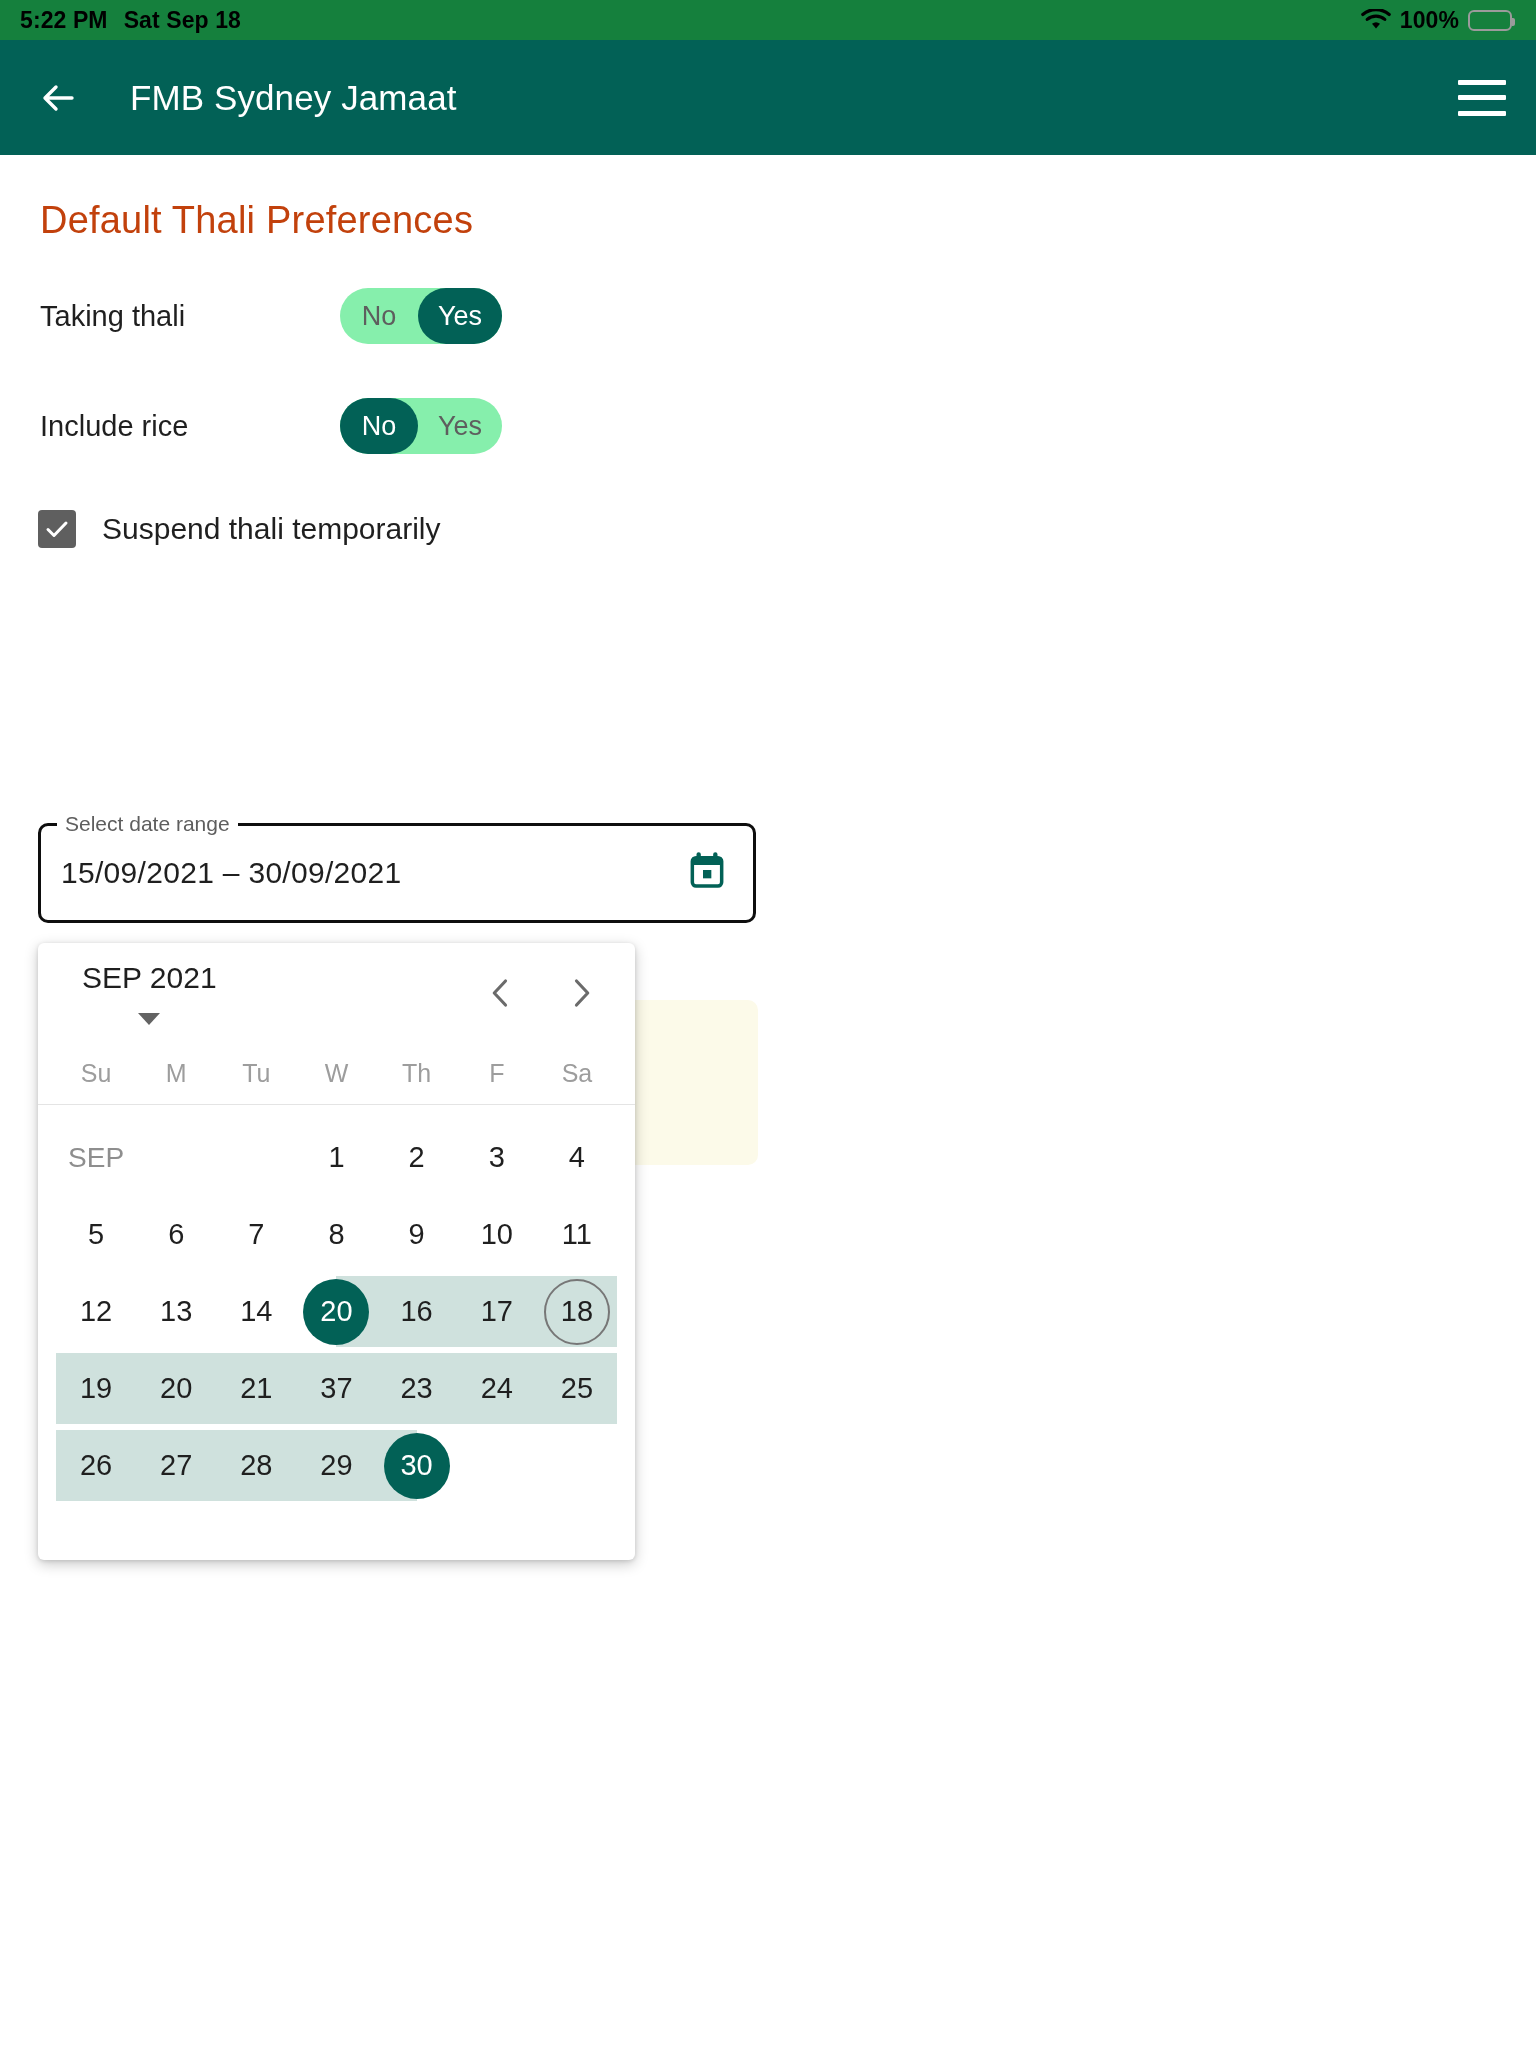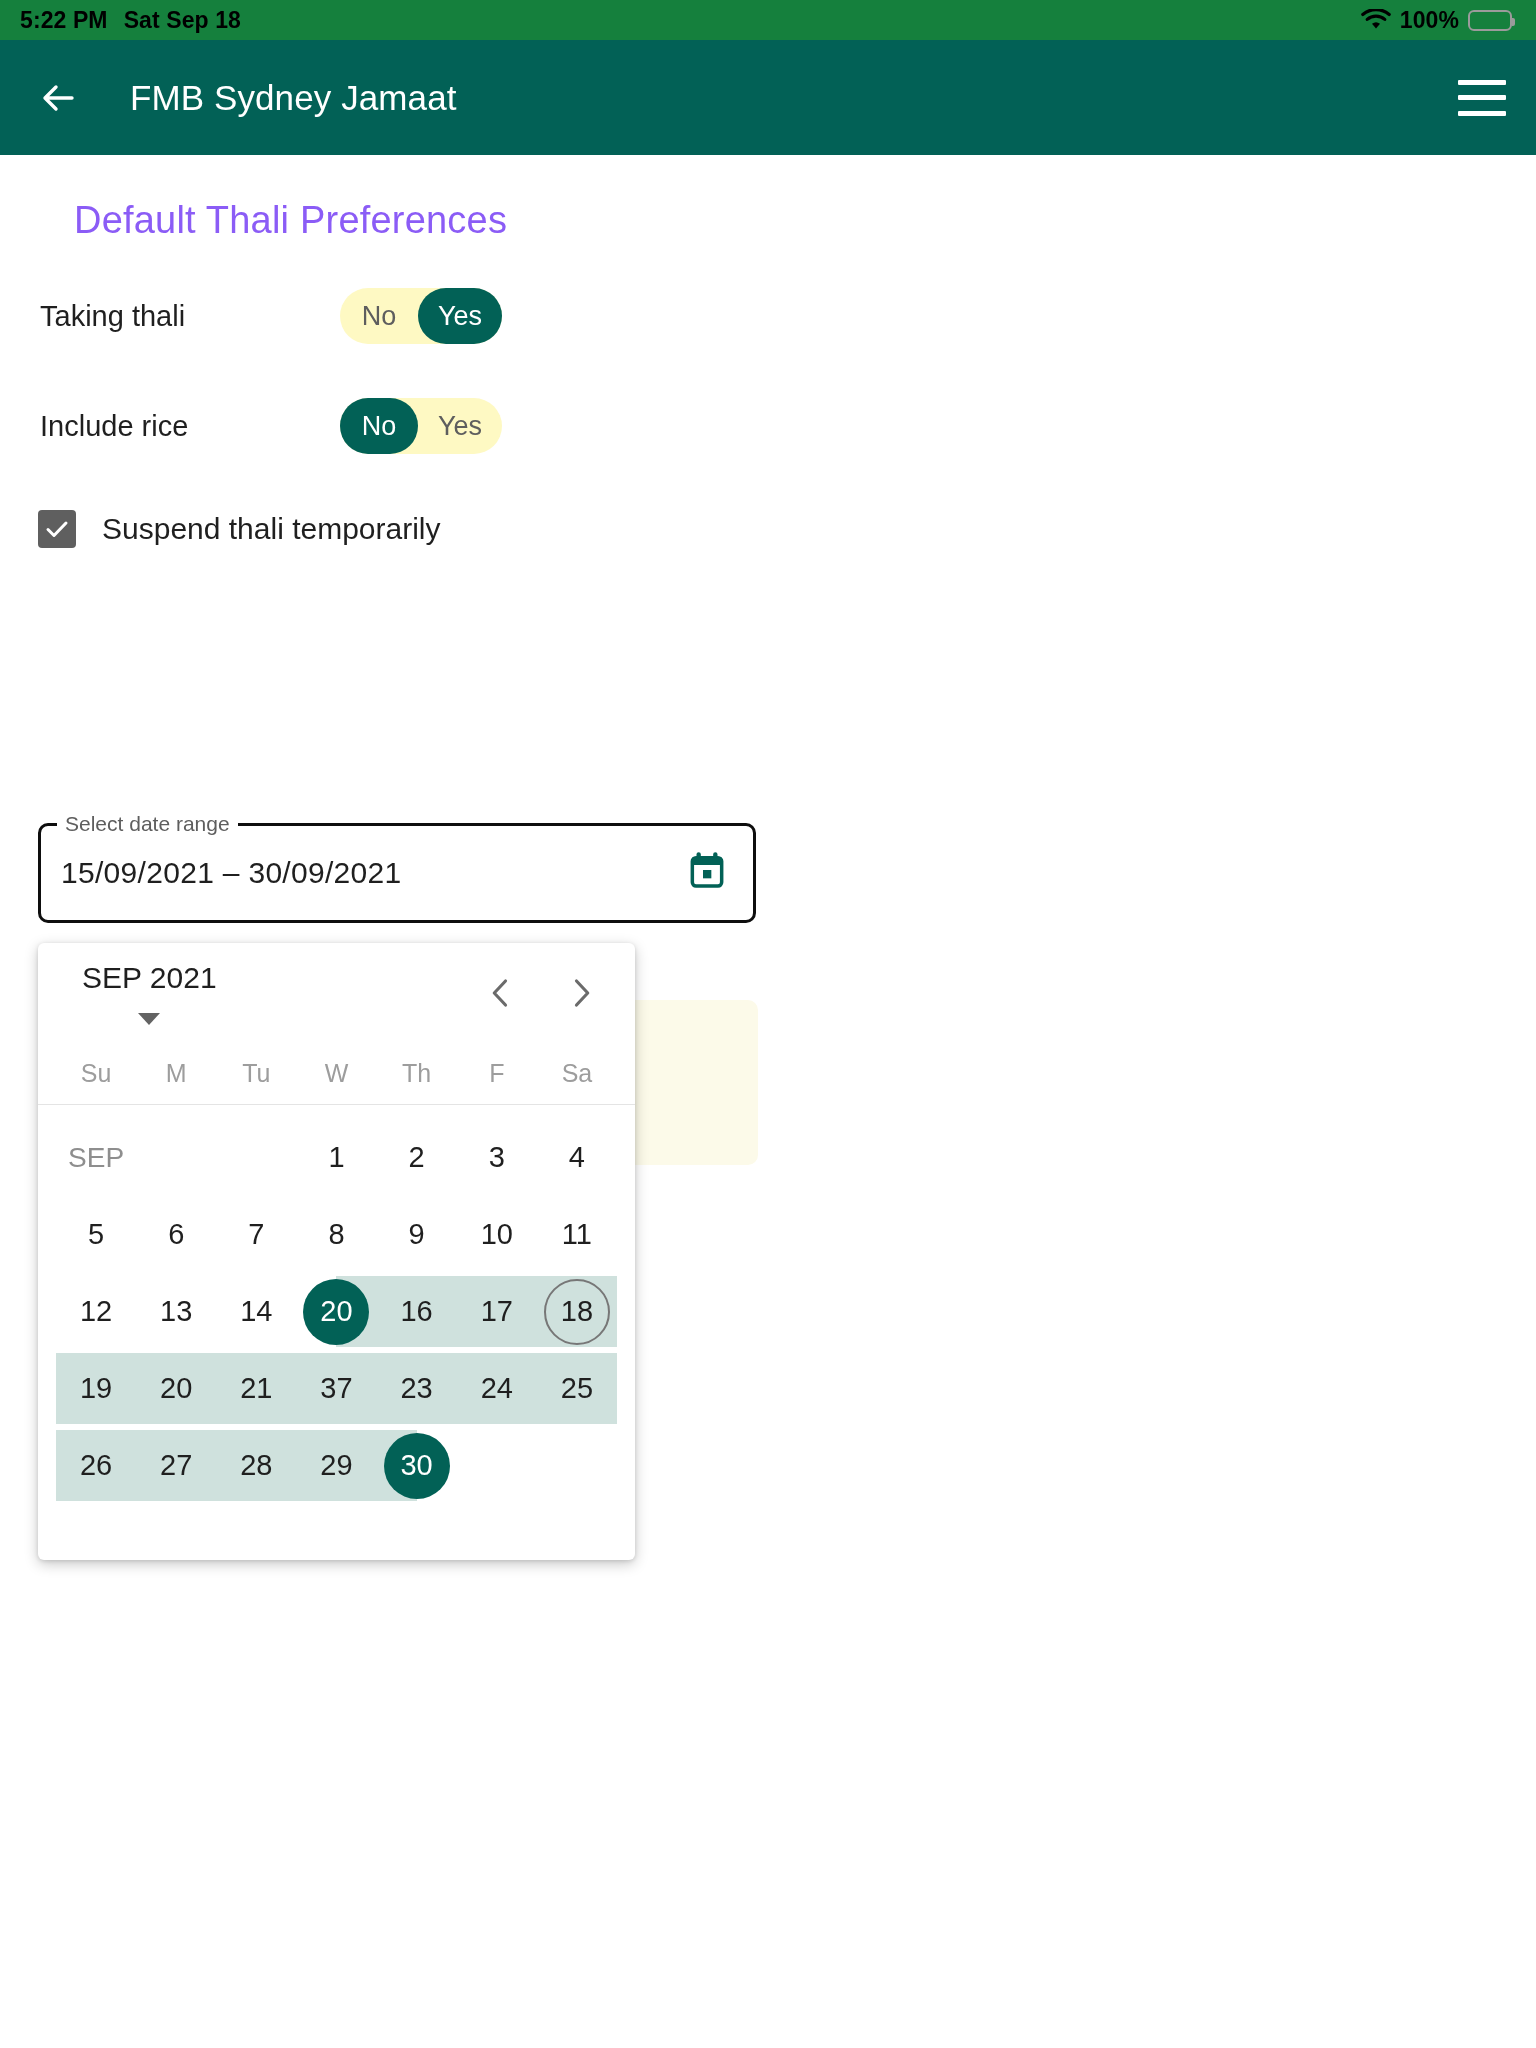--- a/index.html
+++ b/index.html
@@ -65,43 +65,42 @@
     margin-left: auto;
     width: 48px; height: 36px;
     display: flex; flex-direction: column; justify-content: space-between;
     cursor: pointer;
   }
   .hamburger span { display:block; height: 5px; background:#fff; border-radius:1px; }
 
   
   .page { position: relative; padding: 0 0 0 0; }
   .section-title {
-    color: #8b5cf6;
+    color: #c2410c;
     font-size: 38px;
     font-weight: normal;
     padding: 44px 0 0 40px;
     letter-spacing: 0.2px;
-    margin-left: 34px;
   }
 
   .pref-row {
     display: flex;
     align-items: center;
     padding-left: 40px;
     height: 92px;
   }
   .pref-label {
     font-size: 29px;
     color: #1f1f1f;
     width: 300px;
     flex: 0 0 300px;
   }
   .toggle {
     display: inline-flex;
-    background: #fef9c3;
+    background: #86efac;
     border-radius: 40px;
     height: 56px;
     align-items: center;
     cursor: pointer;
     position: relative;
   }
   .toggle .seg {
     height: 56px;
     min-width: 78px;
     padding: 0 20px;

